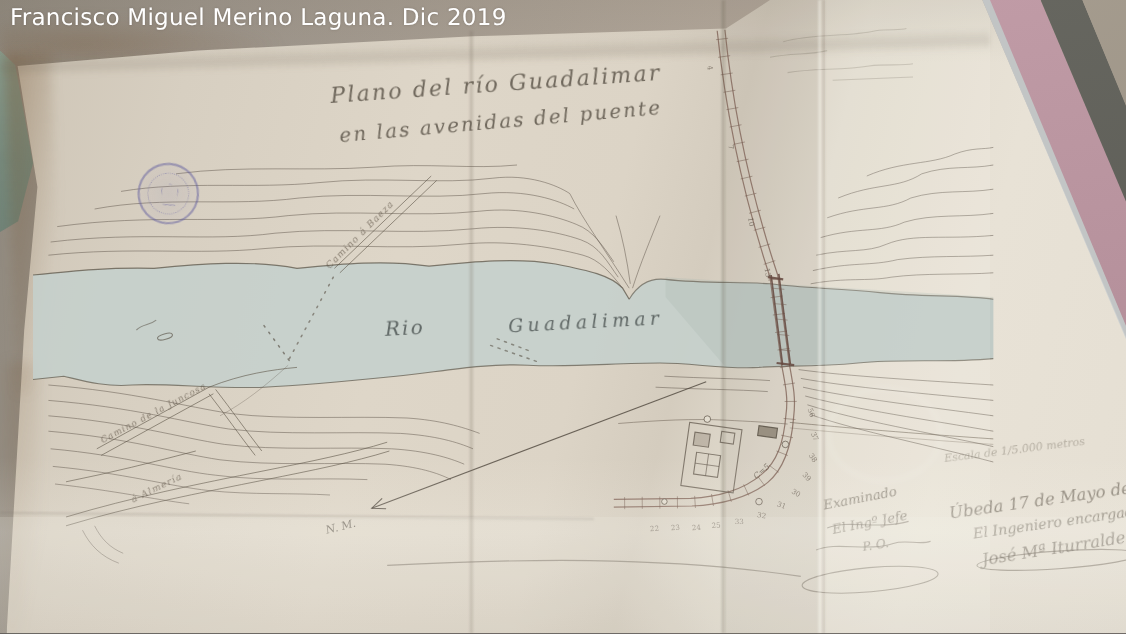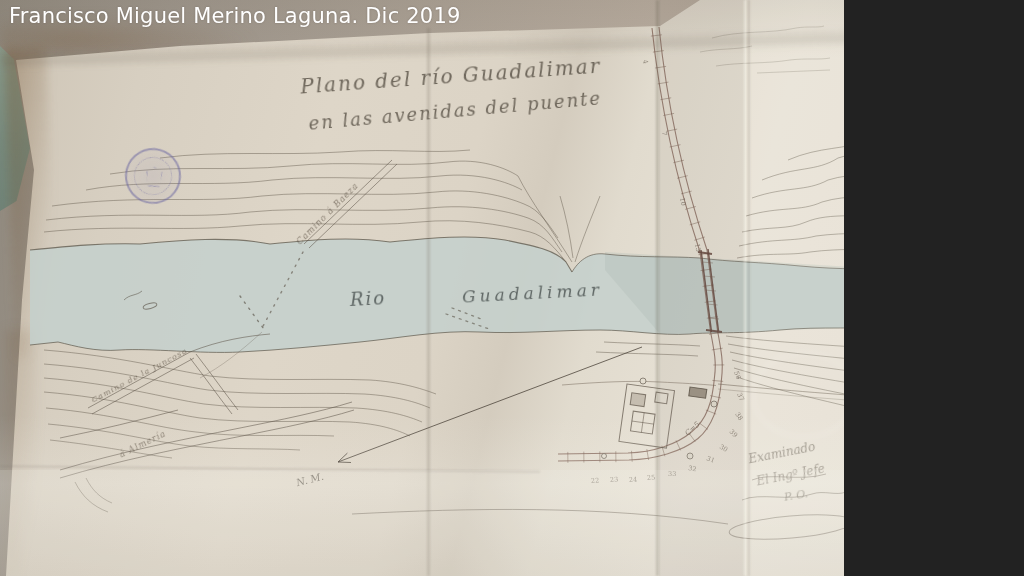--- a/index.html
+++ b/index.html
@@ -1,16 +1,16 @@
 <!DOCTYPE html>
 <html><head>
 <meta charset="utf-8">
 <style>
   html,body{margin:0;padding:0;background:#222;}
-  #stage{position:relative;width:844px;height:576px;overflow:hidden;
+  #stage{position:relative;width:1024px;height:576px;overflow:hidden;
          font-family:"DejaVu Sans",sans-serif;background:#a59c90;}
   #stage *{position:absolute;box-sizing:border-box;}
   
   .photo-bg{inset:0;background:linear-gradient(100deg,#8f887d 0%,#9c948a 18%,#aaa094 45%,#b7ab9e 70%,#b3a79a 100%);}
   .wall-smudge{left:0;top:14px;width:260px;height:44px;background:radial-gradient(ellipse at 30% 60%,rgba(120,90,60,.35),rgba(120,90,60,0) 70%);filter:blur(6px);}
   .green-sliver{left:0;top:46px;width:30px;height:165px;
     clip-path:polygon(0 0,46% 8%,100% 62%,55% 94%,0 100%);
     background:linear-gradient(170deg,#87998a,#75887b 60%,#6f8276);filter:blur(.6px);}
   
   .paper{inset:0;

